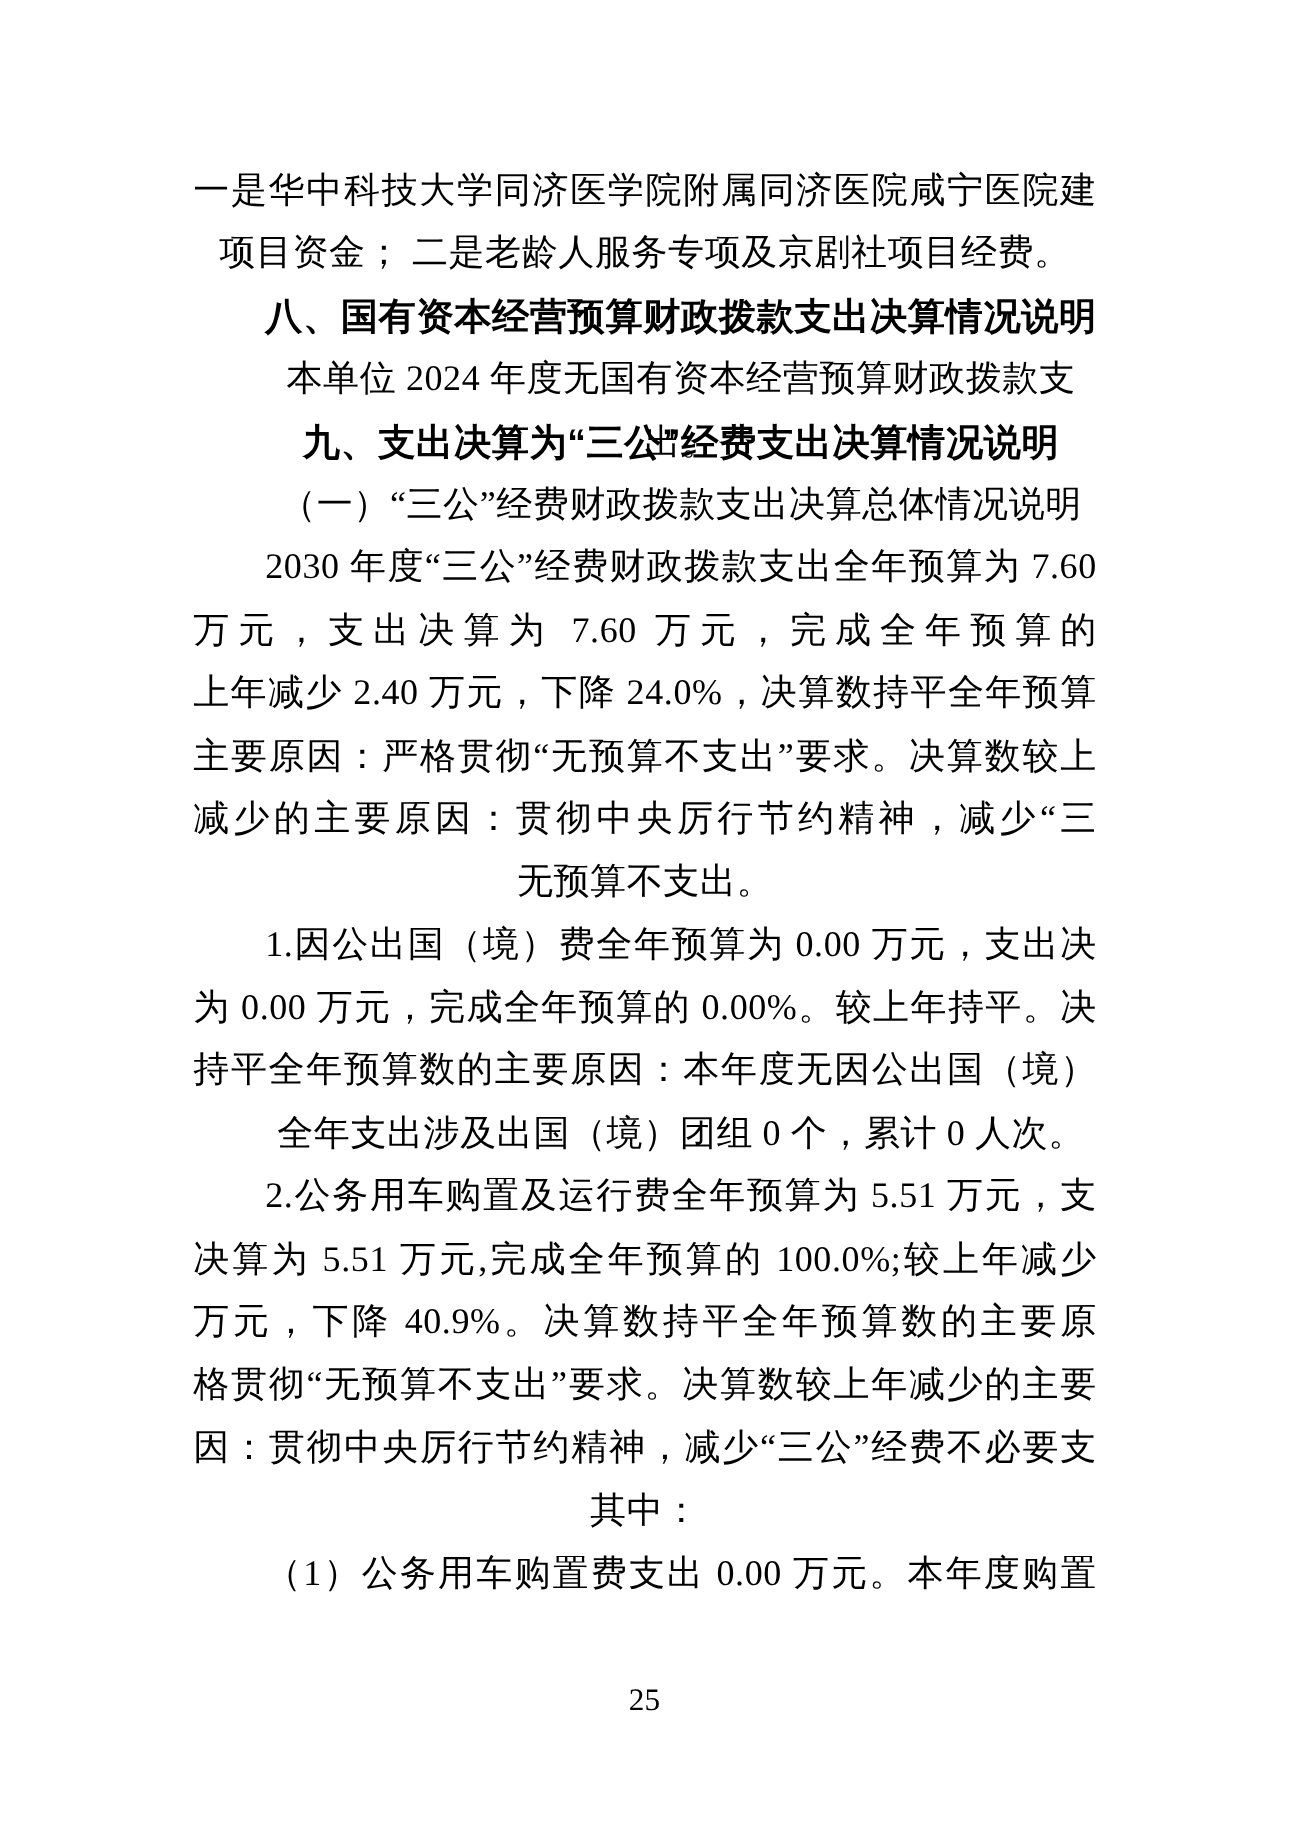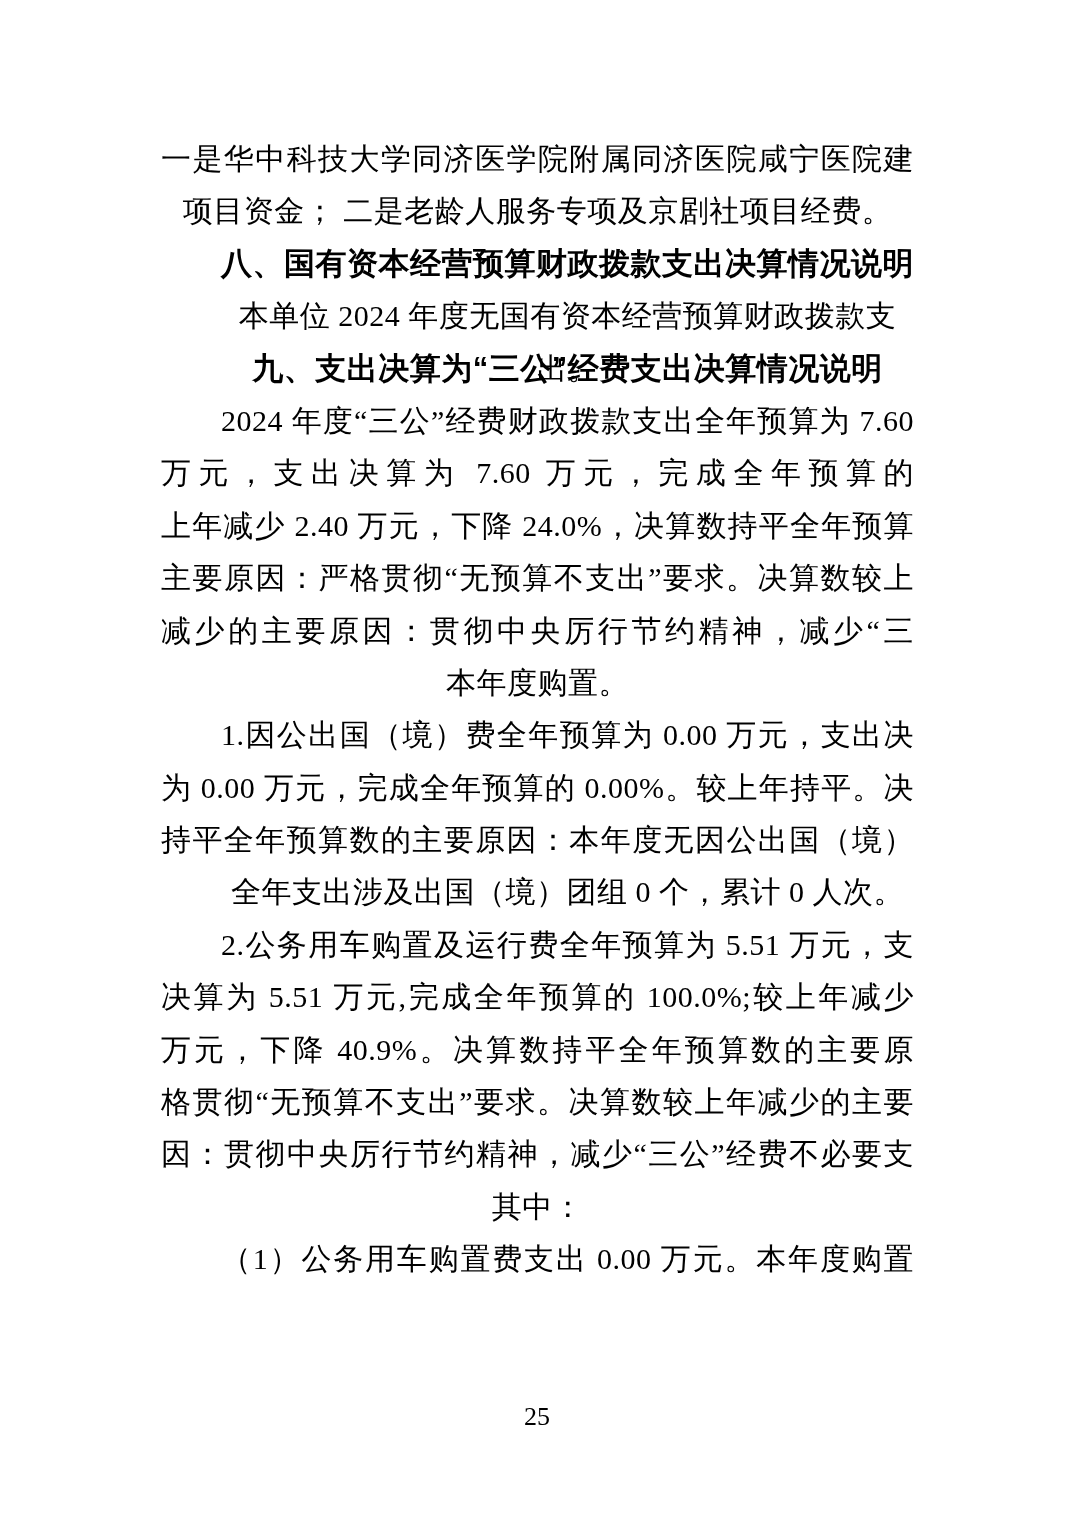--- a/index.html
+++ b/index.html
@@ -68,26 +68,27 @@
 </head>
 <body>
 
 <div class="page">
   <div class="content">
     <div class="line justify">一是华中科技大学同济医学院附属同济医院咸宁医院建设</div>
     <div class="line">项目资金； 二是老龄人服务专项及京剧社项目经费。</div>
     <div class="line heading indent">八、国有资本经营预算财政拨款支出决算情况说明</div>
     <div class="line indent">本单位 2024 年度无国有资本经营预算财政拨款支出。</div>
     <div class="line heading indent">九、支出决算为“三公”经费支出决算情况说明</div>
-    <div class="line justify indent">2024 年度“三公”经费财政拨款支出全年预算为 7.60</div>
+    <div class="line sub indent">（一）“三公”经费财政拨款支出决算总体情况说明</div>
+    <div class="line justify indent">2030 年度“三公”经费财政拨款支出全年预算为 7.60</div>
     <div class="line justify">万元，支出决算为 7.60 万元，完成全年预算的 100.0%。较</div>
     <div class="line justify">上年减少 2.40 万元，下降 24.0%，决算数持平全年预算数的</div>
     <div class="line justify">主要原因：严格贯彻“无预算不支出”要求。决算数较上年</div>
     <div class="line justify">减少的主要原因：贯彻中央厉行节约精神，减少“三公”经</div>
-    <div class="line">本年度购置。</div>
+    <div class="line">无预算不支出。</div>
     <div class="line justify indent">1.因公出国（境）费全年预算为 0.00 万元，支出决算</div>
     <div class="line justify">为 0.00 万元，完成全年预算的 0.00%。较上年持平。决算数</div>
     <div class="line justify">持平全年预算数的主要原因：本年度无因公出国（境）费。</div>
     <div class="line indent">全年支出涉及出国（境）团组 0 个，累计 0 人次。</div>
     <div class="line justify indent">2.公务用车购置及运行费全年预算为 5.51 万元，支出</div>
     <div class="line justify">决算为 5.51 万元,完成全年预算的 100.0%;较上年减少 3.81</div>
     <div class="line justify">万元，下降 40.9%。决算数持平全年预算数的主要原因：严</div>
     <div class="line justify">格贯彻“无预算不支出”要求。决算数较上年减少的主要原</div>
     <div class="line justify">因：贯彻中央厉行节约精神，减少“三公”经费不必要支出。</div>
     <div class="line">其中：</div>

